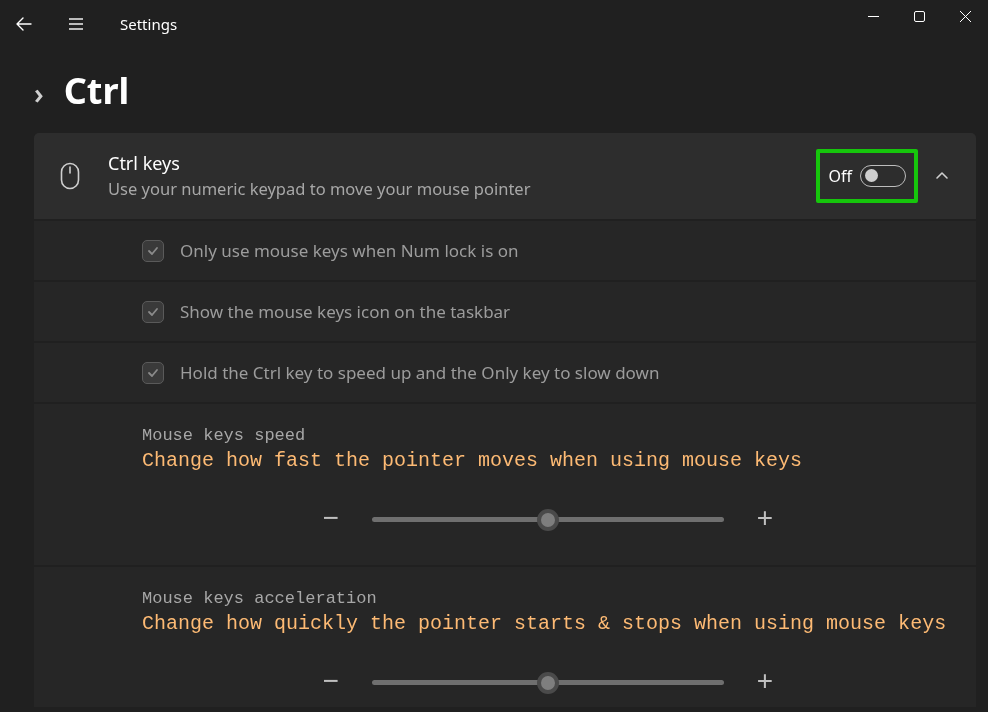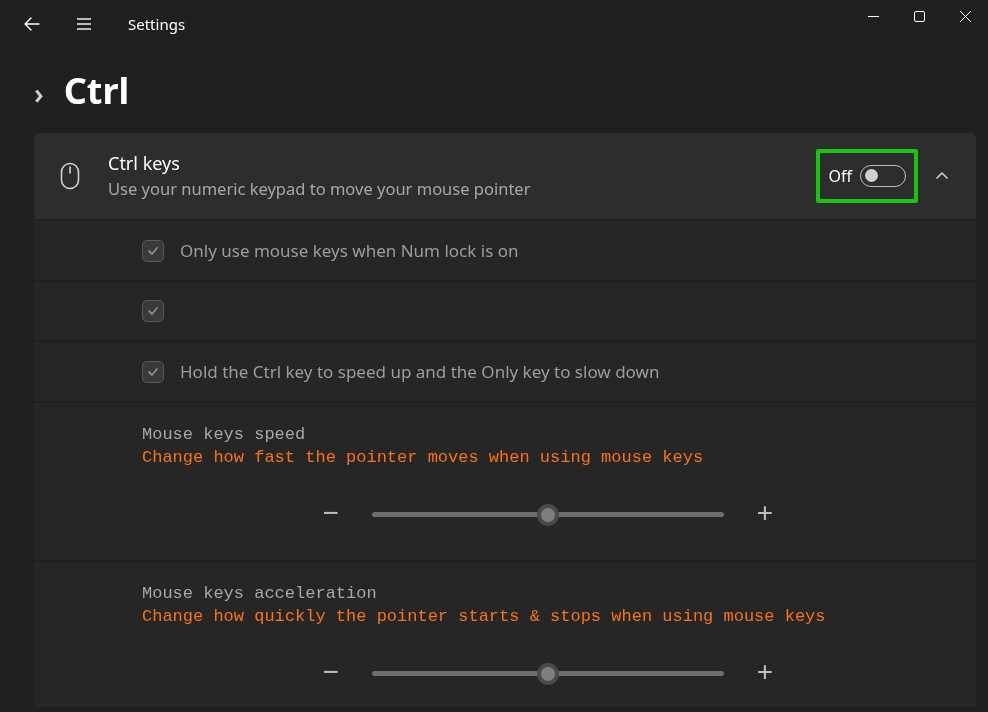--- a/index.html
+++ b/index.html
@@ -15,21 +15,21 @@
 
   
   .titlebar {
     height: 48px;
     display: flex;
     align-items: center;
   }
   .titlebar-left {
     display: flex;
     align-items: center;
-    padding-left: 20px;
+    padding-left: 12px;
     gap: 28px;
   }
   .titlebar-left .icon-btn {
     width: 24px; height: 24px;
     display: flex; align-items: center; justify-content: center;
     cursor: pointer;
   }
   .app-title {
     font-size: 15px;
     color: #ffffff;
@@ -187,22 +187,22 @@
     background: #262626;
     border-top: 2px solid #202020;
     padding: 22px 22px 30px 108px;
     font-family: Liberation Mono, monospace;
   }
   .slider-title {
     font-size: 17px;
     color: #a7a7a7;
   }
   .slider-sub {
-    font-size: 17px;
-    color: #f97316;
+    font-size: 20px;
+    color: #fdba74;
     margin-top: 4px;
   }
   .slider-row {
     display: flex;
     align-items: center;
     justify-content: center;
     gap: 24px;
     margin-top: 32px;
   }
   .pm-btn {
@@ -314,20 +314,21 @@
       </div>
       <div class="subrow-label">Only use mouse keys when Num lock is on</div>
     </div>
 
     <div class="subrow">
       <div class="checkbox">
         <svg class="check-mark" viewBox="0 0 12 12">
             <path d="M2 6 L5 9 L10 3" stroke="#8a8a8a" stroke-width="1.8" fill="none" stroke-linecap="round" stroke-linejoin="round"></path>
           </svg>
       </div>
+      <div class="subrow-label">Show the mouse keys icon on the taskbar</div>
     </div>
 
     <div class="subrow">
       <div class="checkbox">
         <svg class="check-mark" viewBox="0 0 12 12">
             <path d="M2 6 L5 9 L10 3" stroke="#8a8a8a" stroke-width="1.8" fill="none" stroke-linecap="round" stroke-linejoin="round"></path>
           </svg>
       </div>
       <div class="subrow-label">Hold the Ctrl key to speed up and the Only key to slow down</div>
     </div>

